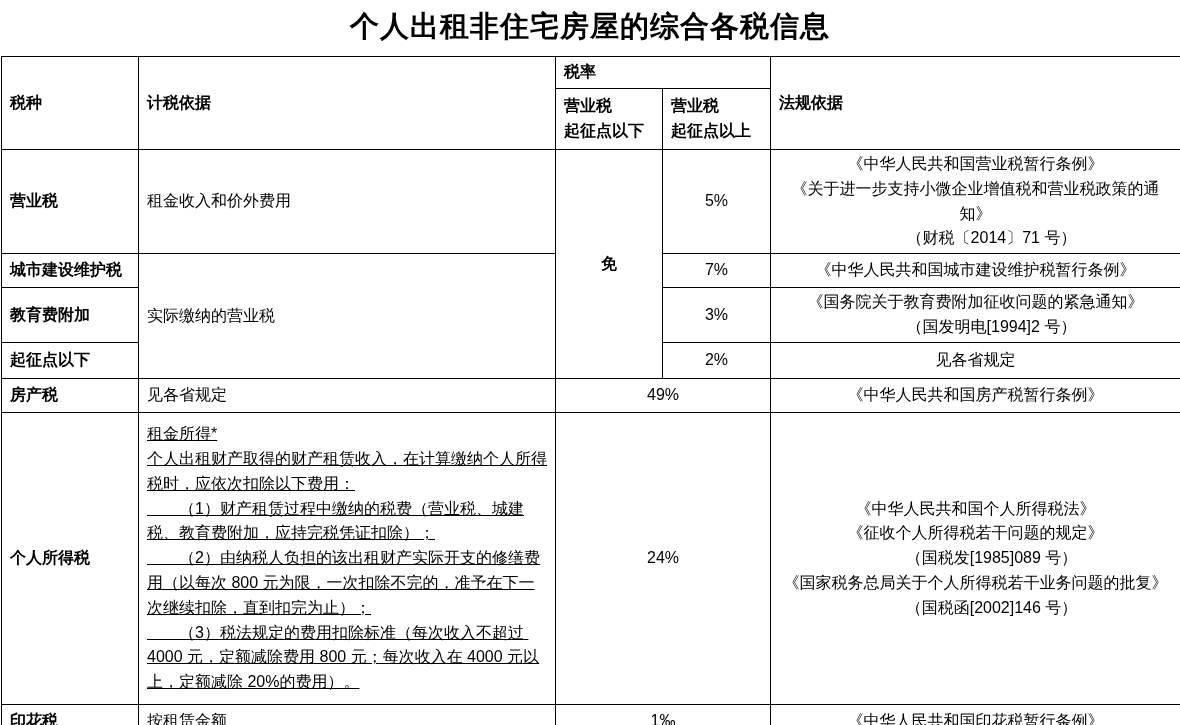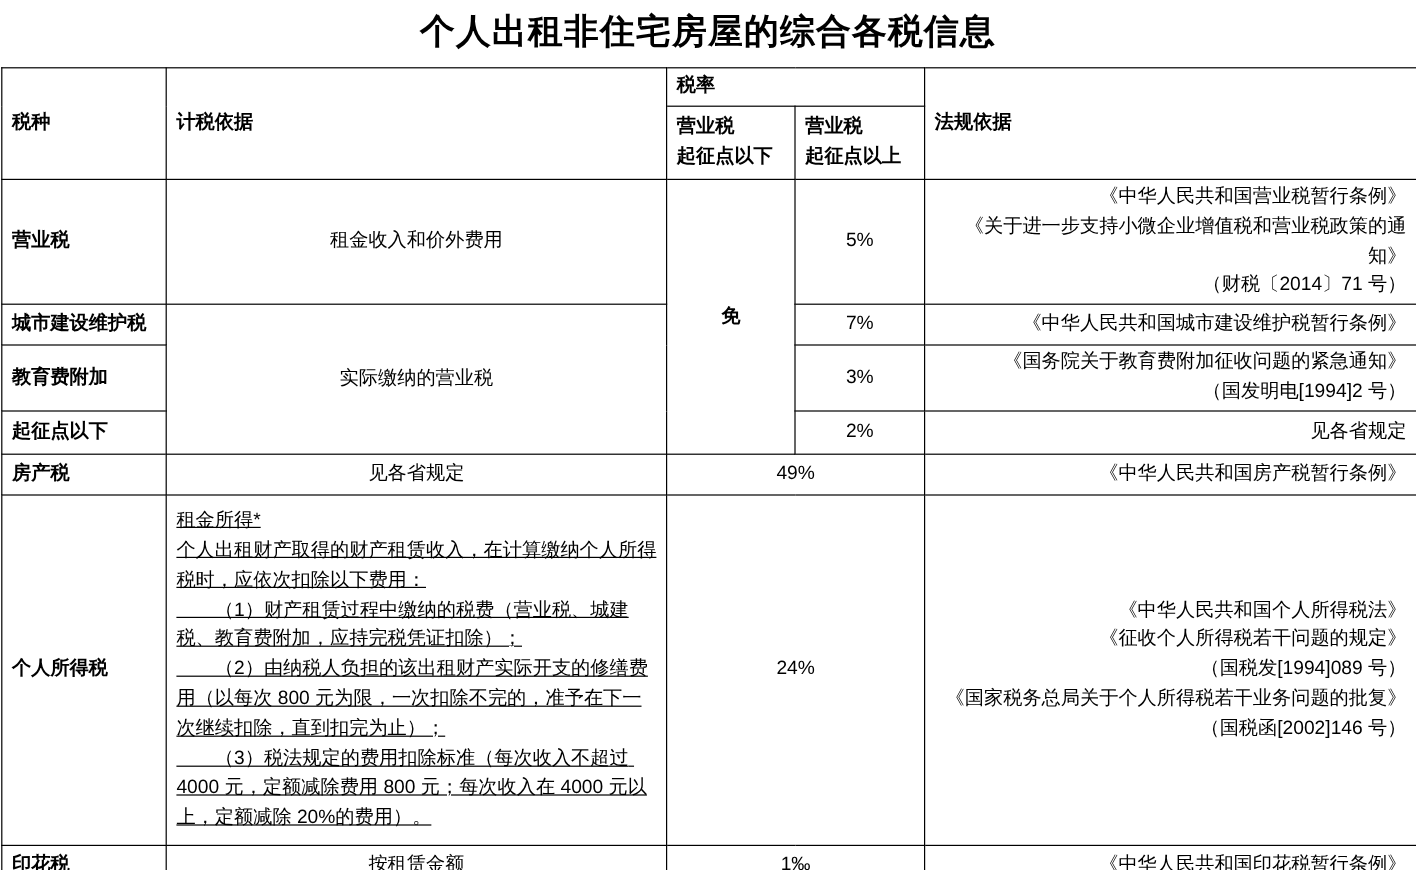--- a/index.html
+++ b/index.html
@@ -48,28 +48,28 @@
   .hr2 { height: 61px; }
   .row-business  { height: 78px; }
   .row-urban     { height: 34px; }
   .row-edu       { height: 55px; }
   .row-localedu  { height: 36px; }
   .row-property  { height: 34px; }
   .row-pit       { height: 292px; }
   .row-stamp     { height: 34px; }
   td.taxname { font-weight: bold; text-align: left; padding-left: 8px; }
   td.legal {
-    text-align: right;
+    text-align: center;
     font-size: 15px;
     line-height: 26px;
     padding: 2px 6px 2px 8px;
   }
   td.rate { text-align: center; font-size: 16px; }
   td.exempt { text-align: center; font-size: 16px; font-weight: bold; }
-  td.basis { text-align: center; }
+  td.basis { }
   td.basis-long {
     text-align: left;
     font-size: 15.5px;
     line-height: 26px;
     padding: 4px 10px;
     vertical-align: middle;
     text-decoration: underline;
   }
   .hr2 td { font-size: 15px; line-height: 26px; }
 </style>
@@ -145,21 +145,21 @@
         <td class="basis-long">
           <div class="center">租金所得*</div>
           <div class="prewrap">个人出租财产取得的财产租赁收入，在计算缴纳个人所得税时，应依次扣除以下费用：
 　　（1）财产租赁过程中缴纳的税费（营业税、城建税、教育费附加，应持完税凭证扣除）；
 　　（2）由纳税人负担的该出租财产实际开支的修缮费用（以每次 800 元为限，一次扣除不完的，准予在下一次继续扣除，直到扣完为止）；
 　　（3）税法规定的费用扣除标准（每次收入不超过 4000 元，定额减除费用 800 元；每次收入在 4000 元以上，定额减除 20%的费用）。</div>
         </td>
         <td colspan="2" class="rate">24%</td>
         <td class="legal prewrap">《中华人民共和国个人所得税法》
 《征收个人所得税若干问题的规定》
-　　（国税发[1994]089 号）
+　　（国税发[1985]089 号）
 《国家税务总局关于个人所得税若干业务问题的批复》
 　　（国税函[2002]146 号）</td>
       </tr>
 
       <tr class="row-stamp">
         <td class="taxname">印花税</td>
         <td class="basis">按租赁金额</td>
         <td colspan="2" class="rate">1‰</td>
         <td class="legal prewrap">《中华人民共和国印花税暂行条例》</td>
       </tr>

